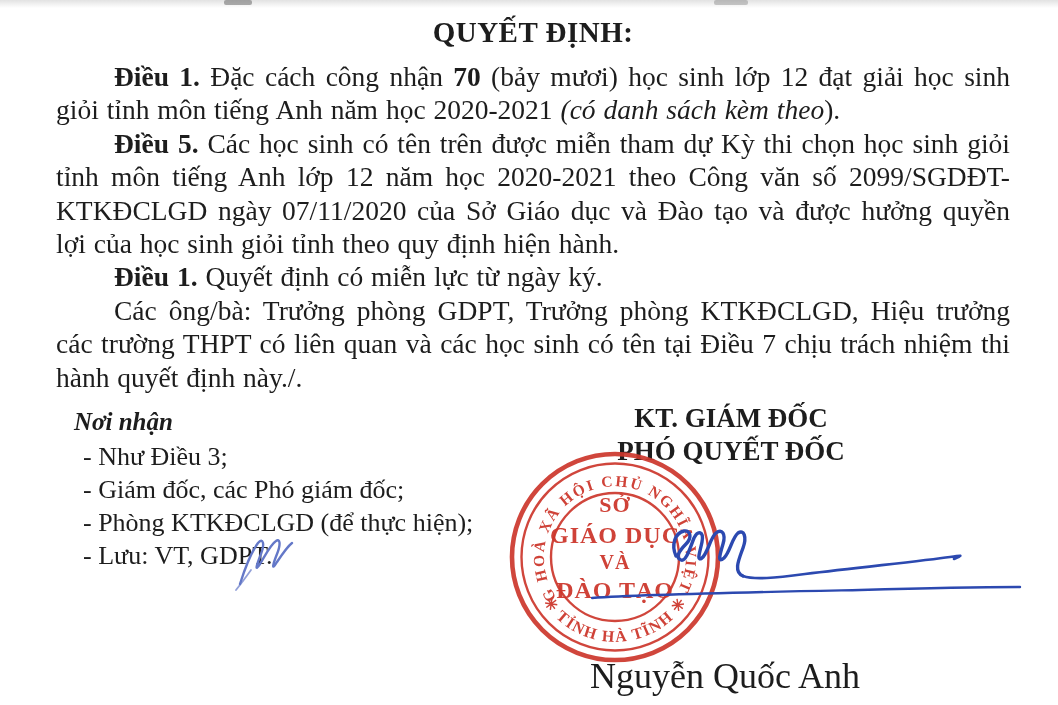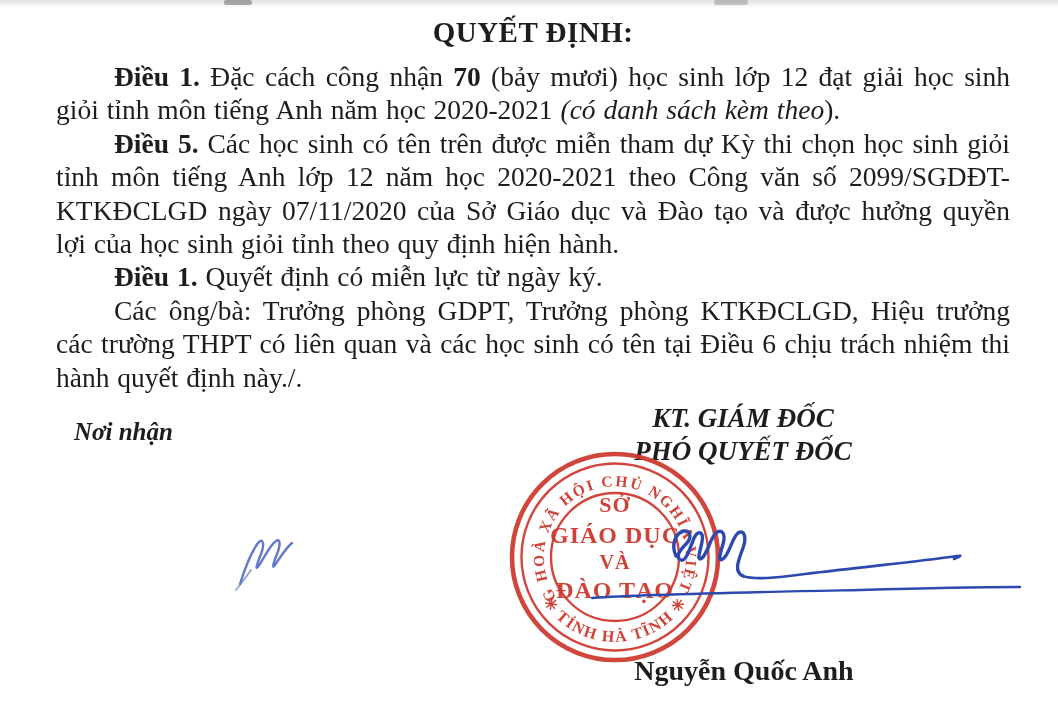--- a/index.html
+++ b/index.html
@@ -11,28 +11,28 @@
     background:linear-gradient(#e2e2e2,#ffffff);}
   .top-dash{position:absolute;top:0;height:5px;background:#6a6a6a;opacity:.55;border-radius:2px;}
   .top-dash.d1{left:224px;width:28px;}
   .top-dash.d2{left:714px;width:34px;opacity:.35;}
 
   .doc-body{position:absolute;left:56px;top:16px;width:954px;}
   .doc-title{text-align:center;font-weight:bold;font-size:29px;letter-spacing:.5px;margin:0 0 11px 0;}
   .para{margin:0;font-size:27.5px;line-height:33.4px;text-align:justify;text-indent:58px;
     word-spacing:1px;}
 
-  .footer-left{position:absolute;left:74px;top:418px;width:430px;}
+  .footer-left{position:absolute;left:74px;top:408px;width:430px;}
   .recipients-heading{font-weight:bold;font-style:italic;font-size:25px;margin:0 0 4px 0;}
   .recipient-item{font-size:26px;line-height:33px;padding-left:9px;white-space:nowrap;}
 
-  .authority{position:absolute;left:588px;top:402px;width:310px;text-align:center;
-    font-weight:bold;font-size:27px;line-height:33px;white-space:nowrap;font-style:italic;}
-  .signer-name{position:absolute;left:583px;top:655px;width:322px;text-align:center;
-    font-weight:bold;font-size:28px;white-space:nowrap;}
+  .authority{position:absolute;left:576px;top:402px;width:310px;text-align:center;
+    font-weight:bold;font-size:27px;line-height:33px;white-space:nowrap;}
+  .signer-name{position:absolute;left:564px;top:655px;width:322px;text-align:center;
+    font-weight:normal;font-size:36px;white-space:nowrap;}
 
   .seal{position:absolute;left:508px;top:450px;width:214px;height:214px;}
   .seal text{font-family:"Liberation Serif","DejaVu Serif",serif;}
 
   .ink-overlay{position:absolute;left:0;top:0;width:1058px;height:705px;pointer-events:none;}
 </style>
 </head>
 <body>
 
 <div class="page">
@@ -40,26 +40,32 @@
   <div class="top-fade"></div>
   <div class="top-dash d1"></div>
   <div class="top-dash d2"></div>
 
   <div class="doc-body">
     <h1 class="doc-title">QUYẾT ĐỊNH:</h1>
     <div id="paras">
         <p class="para"><span style="font-weight: 700;">Điều 1.</span><span> Đặc cách công nhận </span><span style="font-weight: 700;">70</span><span> (bảy mươi) học sinh lớp 12 đạt giải học sinh giỏi tỉnh môn tiếng Anh năm học 2020-2021 </span><span style="font-style: italic;">(có danh sách kèm theo</span><span>).</span></p>
         <p class="para"><span style="font-weight: 700;">Điều 5.</span><span> Các học sinh có tên trên được miễn tham dự Kỳ thi chọn học sinh giỏi tỉnh môn tiếng Anh lớp 12 năm học 2020-2021 theo Công văn số 2099/​SGDĐT-KTKĐCLGD ngày 07/11/2020 của Sở Giáo dục và Đào tạo và được hưởng quyền lợi của học sinh giỏi tỉnh theo quy định hiện hành.</span></p>
         <p class="para"><span style="font-weight: 700;">Điều 1.</span><span> Quyết định có miễn lực từ ngày ký.</span></p>
-        <p class="para"><span>Các ông/bà: Trưởng phòng GDPT, Trưởng phòng KTKĐCLGD, Hiệu trưởng các trường THPT có liên quan và các học sinh có tên tại Điều 6 chịu trách nhiệm thi hành quyết định này./.</span></p>
+        <p class="para"><span>Các ông/bà: Trưởng phòng GDPT, Trưởng phòng KTKĐCLGD, Hiệu trưởng các trường THPT có liên quan và các học sinh có tên tại Điều 7 chịu trách nhiệm thi hành quyết định này./.</span></p>
       </div>
   </div>
 
   <div class="footer-left">
     <div class="recipients-heading">Nơi nhận</div>
+    <div id="recipient-list">
+        <div class="recipient-item">- Như Điều 3;</div>
+        <div class="recipient-item">- Giám đốc, các Phó giám đốc;</div>
+        <div class="recipient-item">- Phòng KTKĐCLGD (để thực hiện);</div>
+        <div class="recipient-item">- Lưu: VT, GDPT.</div>
+      </div>
   </div>
 
   <div class="authority">
     <div>KT. GIÁM ĐỐC</div>
     <div>PHÓ QUYẾT ĐỐC</div>
   </div>
 
   <div class="signer-name">Nguyễn Quốc Anh</div>
 
   <svg class="seal" viewBox="0 0 214 214" aria-hidden="true">

